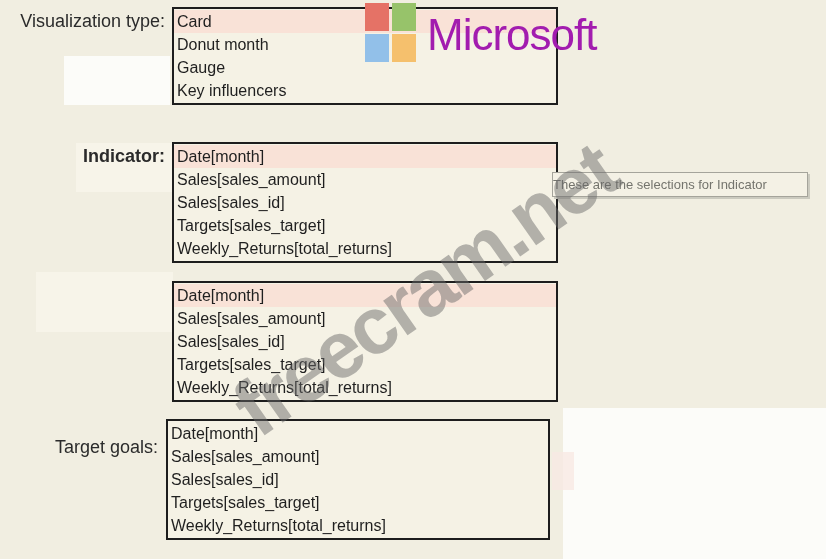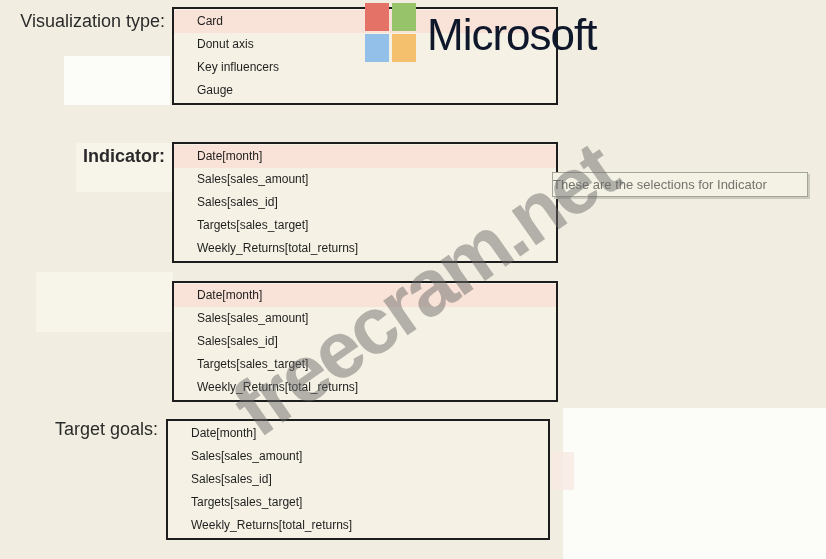--- a/index.html
+++ b/index.html
@@ -20,51 +20,51 @@
   #smudge-pink        { left:552px; top:452px; width:22px;  height:38px;  background:#f8e9e3; opacity:.8; }
 
   
   .label {
     position:absolute; left:0; text-align:right;
     font-size:18px; color:#2b2b2b; white-space:nowrap;
   }
   #label-0 { top:11px;  width:165px; }
   #label-1 { top:146px; width:165px;font-weight:bold; }
   #label-2 { top:284px; width:165px; }
-  #label-3 { top:419px; width:158px; }
+  #label-3 { top:437px; width:158px; }
 
   
   .listbox {
     position:absolute; background:#f5f2e5;
     border:2px solid #1d1d1d; padding:1px 0;
   }
   #list-0 { left:172px; top:7px;   width:386px; }
   #list-1 { left:172px; top:142px; width:386px; }
   #list-2 { left:172px; top:281px; width:386px; }
   #list-3 { left:166px; top:419px; width:384px; }
 
   .row {
-    height:23px; line-height:23px; padding-left:23px;
-    font-size:12px; color:#1f1f1f; white-space:nowrap; overflow:hidden;
+    height:23px; line-height:23px; padding-left:3px;
+    font-size:16px; color:#1f1f1f; white-space:nowrap; overflow:hidden;
   }
   .row.sel { background:#f9e2d7; }
 
   
   #ms-logo { position:absolute; left:365px; top:3px; width:280px; height:62px; z-index:3; }
   .sq-grid {
     position:absolute; left:0; top:0;
     display:grid; grid-template-columns:24px 24px; grid-template-rows:28px 28px; gap:3px;
   }
   .sq-red    { background:#e57266; }
   .sq-green  { background:#97c36a; }
   .sq-blue   { background:#92c0e9; }
   .sq-yellow { background:#f5c06d; }
   #ms-text {
     position:absolute; left:62px; top:10px;
-    font-size:44px; line-height:1; color:#0f172a; letter-spacing:-1px;
+    font-size:44px; line-height:1; color:#a21caf; letter-spacing:-1px;
   }
 
   
   #tooltip {
     position:absolute; left:552px; top:172px; width:256px; height:25px;
     background:#f4f1e5; border:1px solid #a5a49b; box-shadow:2px 2px 0 #cbcabf;
     font-size:13px; color:#74746d; line-height:23px; 
     white-space:nowrap; z-index:2;
   }
 
@@ -84,23 +84,23 @@
 
   <div class="patch" id="patch-top-white"></div>
   <div class="patch" id="band-indicator"></div>
   <div class="patch" id="band-trend"></div>
   <div class="patch" id="patch-bottom-white"></div>
   <div class="patch" id="smudge-pink"></div>
 
   <div class="label" id="label-0">Visualization type:</div>
   <div class="listbox" id="list-0">
       <div class="row sel">Card</div>
-      <div class="row">Donut axis</div>
+      <div class="row">Donut month</div>
+      <div class="row">Gauge</div>
       <div class="row">Key influencers</div>
-      <div class="row">Gauge</div>
     </div>
 
   <div class="label" id="label-1">Indicator:</div>
   <div class="listbox" id="list-1">
       <div class="row sel">Date[month]</div>
       <div class="row">Sales[sales_amount]</div>
       <div class="row">Sales[sales_id]</div>
       <div class="row">Targets[sales_target]</div>
       <div class="row">Weekly_Returns[total_returns]</div>
     </div>

